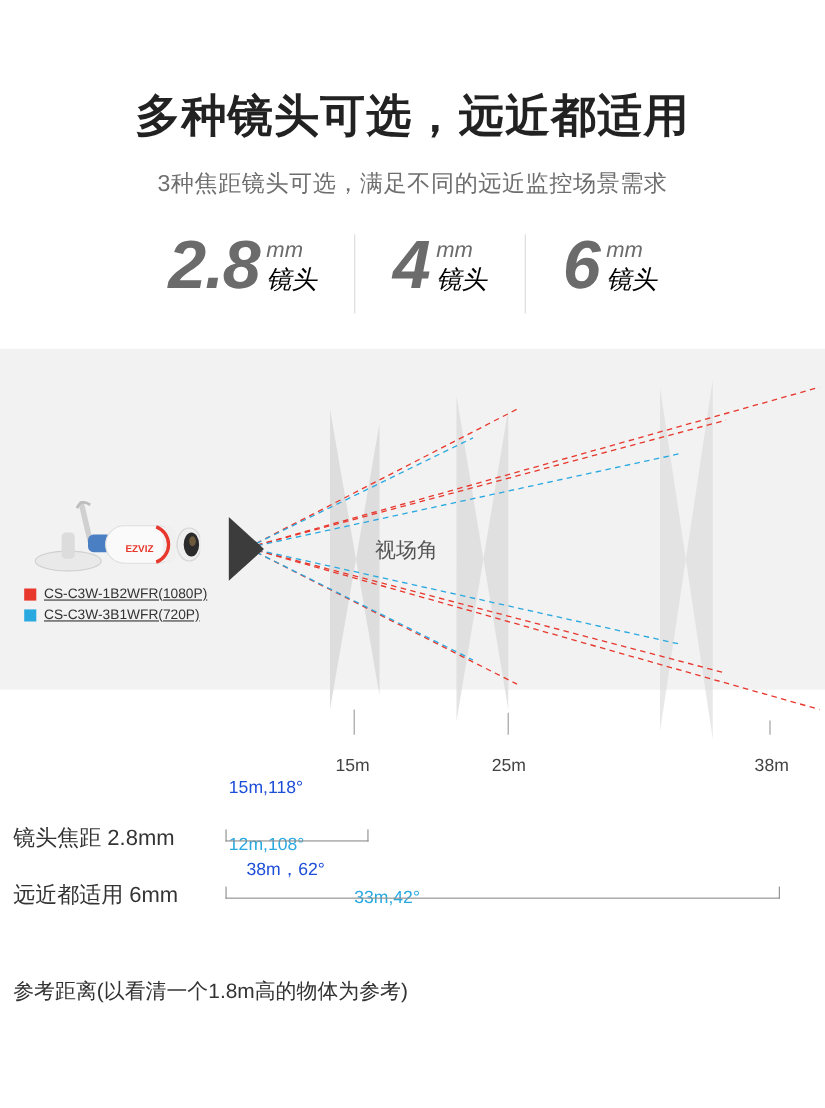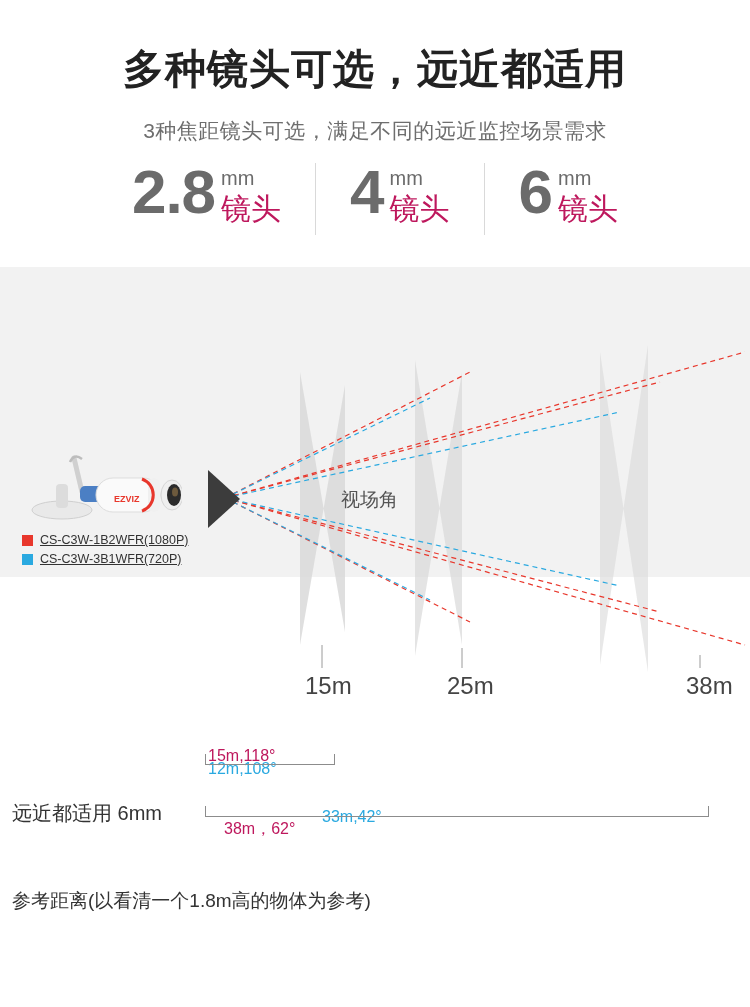--- a/index.html
+++ b/index.html
@@ -11,44 +11,45 @@
     height: 1007px;
     background: #ffffff;
     font-family: "Liberation Sans", sans-serif;
     color: #333333;
     overflow: hidden;
     position: relative;
   }
 
   
   .header {
-    padding-top: 44px;
+    padding-top: 80px;
     text-align: center;
   }
   .title {
     font-size: 41px;
     font-weight: bold;
     color: #222222;
     letter-spacing: 1px;
     line-height: 1.25;
   }
   .subtitle {
     margin-top: 22px;
     font-size: 21px;
     color: #6e6e6e;
     letter-spacing: 0.5px;
   }
 
   
   .lens-row {
-    margin-top: 18px;
+    margin-top: 32px;
     display: flex;
     justify-content: center;
     align-items: flex-start;
     height: 84px;
+    font-style: italic;
   }
   .lens-item {
     display: flex;
     align-items: flex-start;
     padding: 0 34px;
     height: 72px;
   }
   .lens-item + .lens-item {
     border-left: 1px solid #d9d9d9;
   }
@@ -62,22 +63,22 @@
   .lens-unit {
     margin-left: 6px;
     padding-top: 4px;
   }
   .lens-mm {
     font-size: 20px;
     color: #6b6b6b;
     line-height: 1.1;
   }
   .lens-word {
-    font-size: 30px;
-    color: #be185d;
+    font-size: 23px;
+    color: #000000;
     line-height: 1.2;
     margin-top: 2px;
   }
 
   
   .diagram {
     position: relative;
     margin-top: 20px;
     width: 750px;
     height: 310px;
@@ -131,22 +132,23 @@
   
   .dist-labels {
     position: absolute;
     top: 672px;
     left: 0;
     width: 750px;
     height: 28px;
   }
   .dist {
     position: absolute;
-    font-size: 24px;
+    font-size: 16px;
     color: #444444;
+    margin-top: 16px;
   }
 
   
   .focal-block {
     position: absolute;
     left: 0;
     top: 710px;
     width: 750px;
   }
   .focal-row {
@@ -156,23 +158,22 @@
   .focal-label {
     position: absolute;
     left: 12px;
     font-size: 20px;
     color: #333333;
     white-space: nowrap;
   }
   .val-red {
     position: absolute;
     font-size: 16px;
-    color: #be185d;
+    color: #1d4ed8;
     white-space: nowrap;
-    margin-top: 39px;
   }
   .val-blue {
     position: absolute;
     font-size: 16px;
     color: #2aa9e0;
     white-space: nowrap;
     margin-top: 28px;
   }
   .bar {
     position: absolute;
@@ -297,20 +298,21 @@
   <span class="dist" style="left:305px;">15m</span>
   <span class="dist" style="left:447px;">25m</span>
   <span class="dist" style="left:686px;">38m</span>
 </div>
 
 <div class="focal-block">
 
   <div class="focal-row">
     <span class="val-red" style="left:208px; top:-2px;">15m,118°</span>
     <span class="val-blue" style="left:208px; top:22px;">12m,108°</span>
+    <span class="focal-label" style="top:38px;">镜头焦距 2.8mm</span>
     <span class="bar" style="left:205px; top:44px; width:128px;"></span>
   </div>
 
 
   <div class="focal-row">
     <span class="val-red" style="left:224px; top:18px;">38m，62°</span>
     <span class="val-blue" style="left:322px; top:18px;">33m,42°</span>
     <span class="focal-label" style="top:38px;">远近都适用 6mm</span>
     <span class="bar" style="left:205px; top:44px; width:502px;"></span>
   </div>

